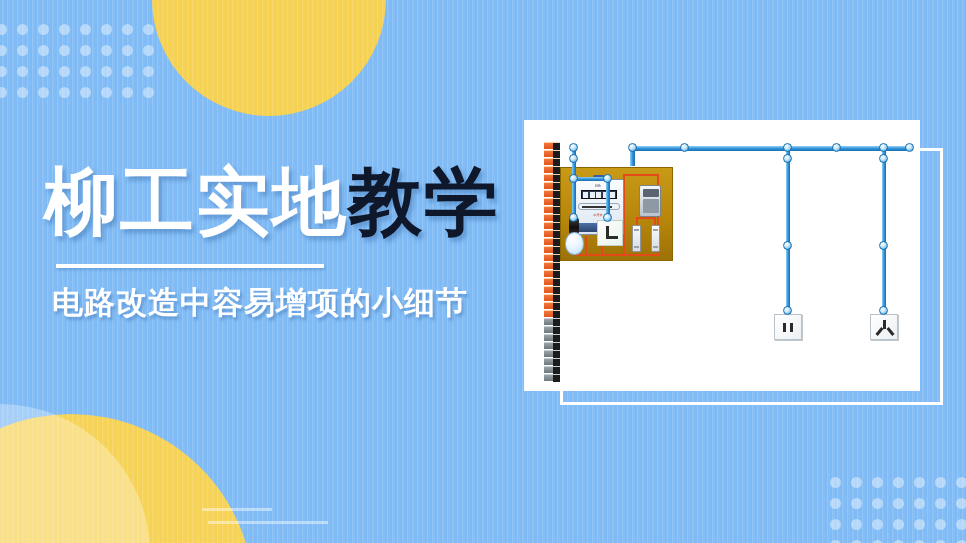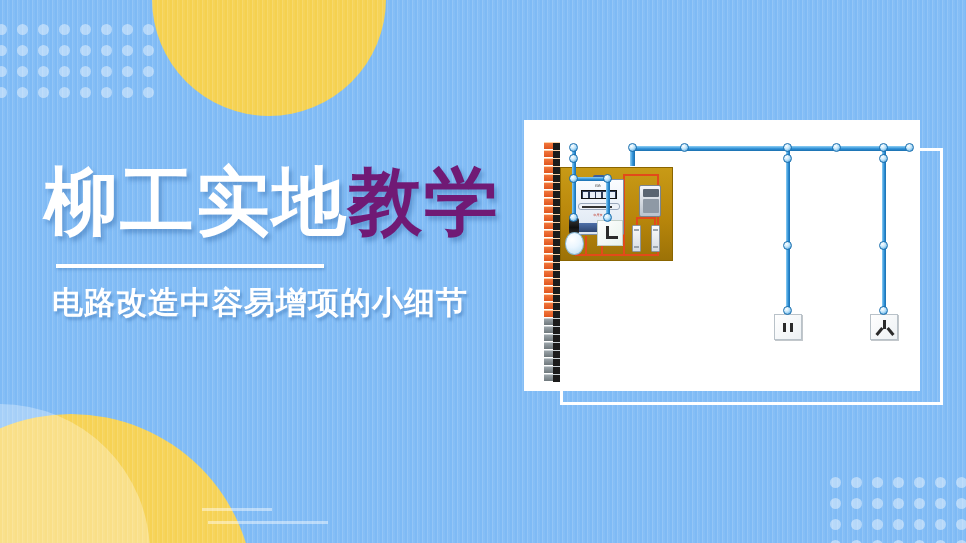--- a/index.html
+++ b/index.html
@@ -66,21 +66,21 @@
   #textblock{position:absolute;left:0;top:0;z-index:20;}
 
   #title{
     position:absolute;left:44px;top:164px;
     font-size:74px;font-weight:bold;letter-spacing:2px;
     line-height:1;white-space:nowrap;
     font-family:"DejaVu Sans","Liberation Sans",sans-serif;
     text-shadow:3px 4px 4px rgba(40,95,160,0.38);
   }
   #title .w{color:#FFFFFF;}
-  #title .y{color:#701a75;}
+  #title .y{color:#0f172a;}
 
   #divider{
     position:absolute;left:56px;top:264px;
     width:268px;height:4px;background:#FFFFFF;
     box-shadow:1px 2px 3px rgba(40,95,160,0.30);
   }
 
   #subtitle{
     position:absolute;left:52px;top:282px;
     font-size:31px;font-weight:bold;letter-spacing:1px;

